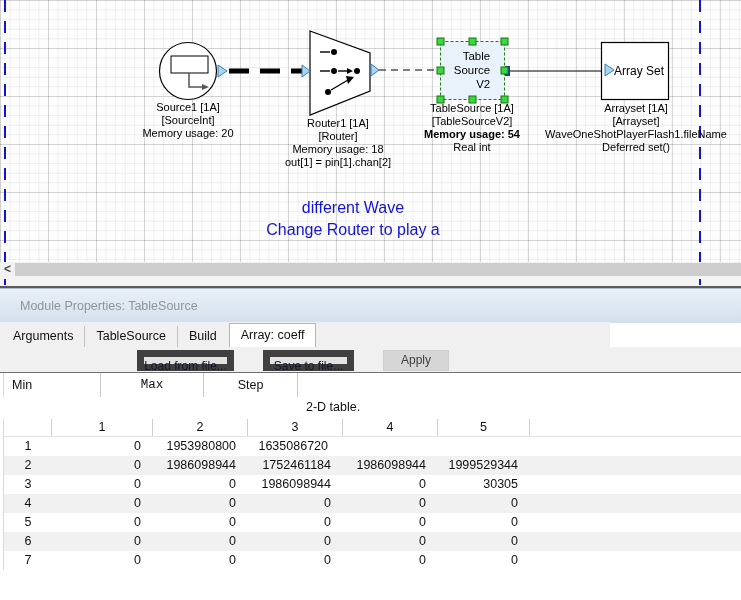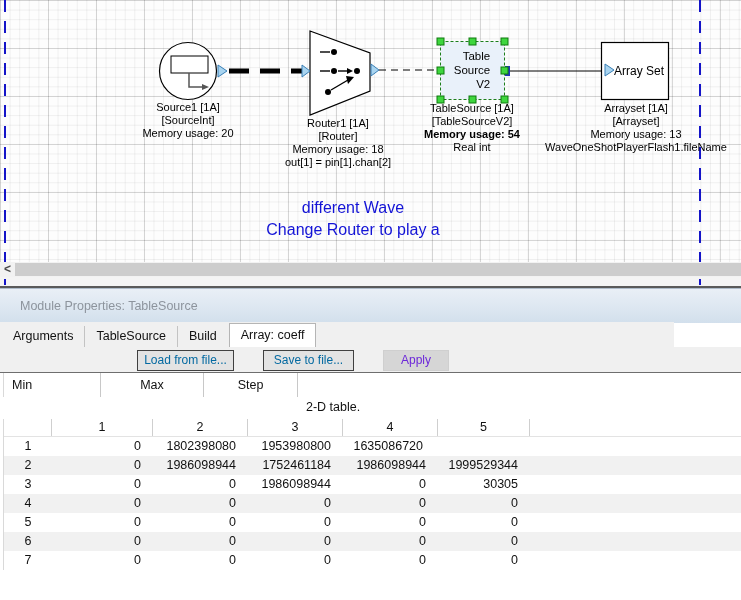--- a/index.html
+++ b/index.html
@@ -35,42 +35,42 @@
     border-bottom:2px solid #5a5a5a;}
   .bluetick{position:absolute;width:2px;height:6px;background:#1414c8;top:279px;}
 
   
   .panel-header{position:absolute;left:0;top:288px;width:741px;height:34px;
     background:linear-gradient(to bottom,#e9eff6 0%,#dde7f1 55%,#d2dfec 100%);
     border-top:1px solid #aebbc9;}
   .panel-header span{display:block;padding-left:20px;line-height:34px;
     font-size:12.5px;color:#8d949d;}
 
-  .tabbar{position:absolute;left:0;top:322px;width:674px;height:25px;background:#f0f0f0;
+  .tabbar{position:absolute;left:0;top:322px;width:610px;height:25px;background:#f0f0f0;
     display:flex;align-items:flex-end;padding-left:2px;box-sizing:border-box;}
   .tab{height:21px;line-height:21px;padding:0 11px;font-size:12.5px;color:#111;
     border-right:1px solid #c3c3c3;}
   .tab.last{border-right:none;}
   .tab.active{height:23px;line-height:23px;background:#fff;border:1px solid #b5b5b5;
     border-bottom:none;margin-left:1px;}
 
   .btnrow{position:absolute;left:0;top:347px;width:741px;height:26px;background:#f0f0f0;
     border-bottom:1px solid #6e6e6e;box-sizing:border-box;}
-  .btn{position:absolute;top:3px;height:21px;background:#e3e3e3;border:1px solid #404040;
-    font-size:12px;color:#0369a1;text-align:center;line-height:19px;box-sizing:border-box;}
+  .btn{position:absolute;top:3px;height:21px;background:#e3e3e3;border:7px solid #404040;
+    font-size:12px;color:#0f172a;text-align:center;line-height:19px;box-sizing:border-box;}
   .btn.load{left:137px;width:97px;}
   .btn.save{left:263px;width:91px;}
-  .btn.apply{left:383px;width:66px;background:#d6d6d6;border:1px solid #cfcfcf;color:#6d28d9;}
+  .btn.apply{left:383px;width:66px;background:#d6d6d6;border:1px solid #cfcfcf;color:#404040;}
 
   
   .params{position:absolute;left:0;top:373px;width:741px;height:206px;background:#fff;}
   .param-headers{display:flex;height:24px;margin-left:3px;border-left:1px solid #d9d9d9;}
   .ph{font-size:12.5px;line-height:24px;border-right:1px solid #c8c8c8;box-sizing:border-box;}
   .ph.min{width:97px;padding-left:8px;}
-  .ph.max{width:103px;text-align:center;}
+  .ph.max{width:103px;text-align:center;font-family:Liberation Mono, monospace;}
   .ph.step{width:94px;text-align:center;}
   .caption{font-size:12.5px;height:22px;line-height:20px;padding-left:306px;}
 
   .grid{margin-left:3px;border-left:1px solid #d9d9d9;width:737px;font-size:12.5px;}
   .grow{display:flex;height:19px;line-height:19px;}
   .grow.head{height:17px;line-height:16px;border-bottom:1px solid #e3e3e3;}
   .grow.shade{background:#f1f1f1;}
   .gc{box-sizing:border-box;}
   .gc.rl{width:48px;text-align:center;}
   .gc.c1{width:101px;}
@@ -167,22 +167,22 @@
     </div>
     <div class="blk-label" style="left:472px;top:102px;">
       <div>TableSource [1A]</div>
       <div>[TableSourceV2]</div>
       <div class="b">Memory usage: 54</div>
       <div>Real int</div>
     </div>
     <div class="blk-label" style="left:636px;top:102px;">
       <div>Arrayset [1A]</div>
       <div>[Arrayset]</div>
-      <div>Memory usage: 13</div>
       <div>WaveOneShotPlayerFlash1.fileName</div>
+      <div>Deferred set()</div>
     </div>
 
     <div class="note" style="left:353px;top:197px;">
       <div>different Wave</div>
       <div>Change Router to play a</div>
     </div>
   </div>
 
   <div class="hscroll">
     <div class="scroll-arrow">&lt;</div>
@@ -223,21 +223,20 @@
         <div class="gc c1">1</div>
         <div class="gc c2">2</div>
         <div class="gc c3">3</div>
         <div class="gc c4">4</div>
         <div class="gc c5">5</div>
       </div>
 
       <div class="grow">
         <div class="gc rl">1</div>
         <div class="gc c1 val">0</div>
-        <div class="gc c2 val">1802398080</div>
         <div class="gc c3 val">1953980800</div>
         <div class="gc c5 val">1635086720</div>
       </div>
       <div class="grow shade">
         <div class="gc rl">2</div>
         <div class="gc c1 val">0</div>
         <div class="gc c2 val">1986098944</div>
         <div class="gc c3 val">1752461184</div>
         <div class="gc c4 val">1986098944</div>
         <div class="gc c5 val">1999529344</div>

